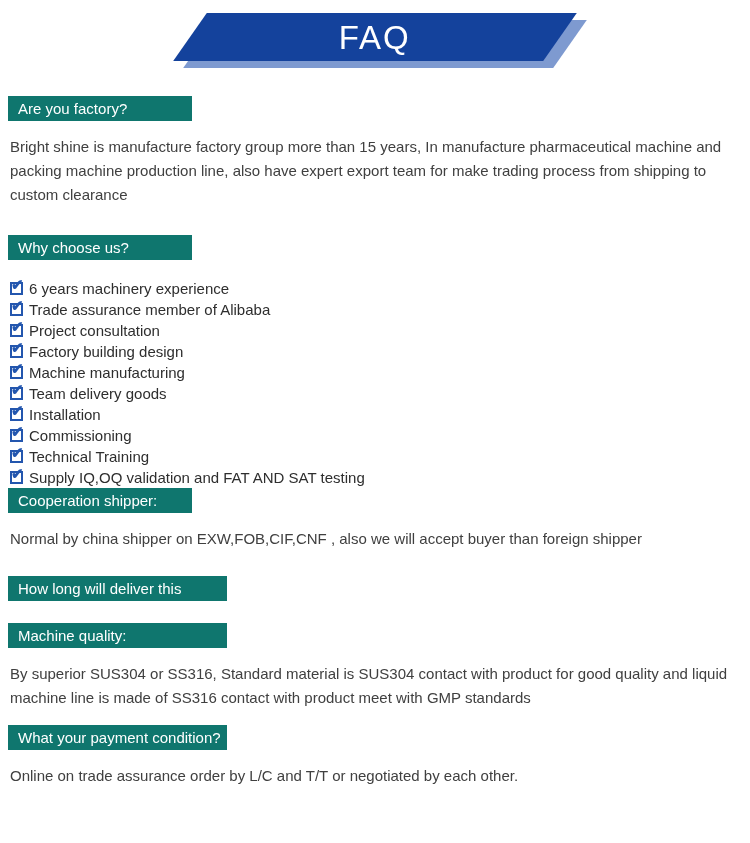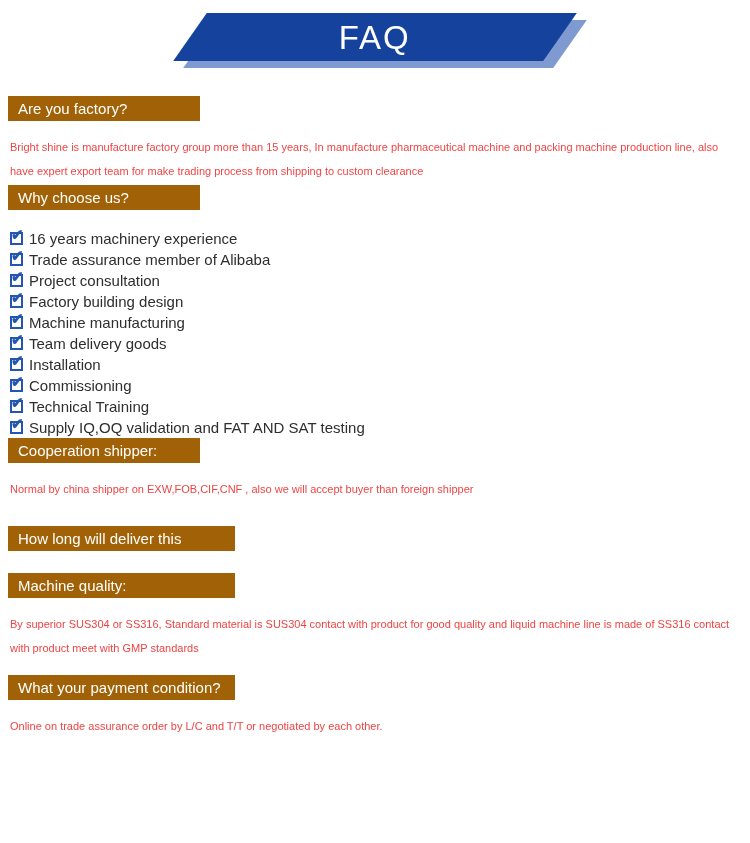--- a/index.html
+++ b/index.html
@@ -51,43 +51,43 @@
     font-size: 33px;
     letter-spacing: 2px;
     line-height: 1;
   }
 
   
   .sections {
     padding: 0 8px;
   }
   .sec-h {
-    background: #a16207;
+    background: #0f766e;
     color: #ffffff;
     font-size: 15px;
     font-weight: 400;
     height: 25px;
     line-height: 25px;
-    padding: 0 8px 0 10px;
+    padding: 0 0 0 10px;
     margin: 0;
     width: 174px;
   }
   .sec:nth-of-type(n+4) .sec-h { width: 209px; }
 
   .sec:nth-of-type(1) { margin-top: 35px; }
-  .sec:nth-of-type(2) { margin-top: 2px; }
+  .sec:nth-of-type(2) { margin-top: 28px; }
   .sec:nth-of-type(3) { }
   .sec:nth-of-type(4) { margin-top: 25px; }
   .sec:nth-of-type(5) { margin-top: 22px; }
   .sec:nth-of-type(6) { margin-top: 15px; }
 
   .sec-p {
-    font-size: 11px;
+    font-size: 15px;
     line-height: 24px;
-    color: #ef4444;
+    color: #404040;
     margin: 14px 0 0 2px;
     max-width: 738px;
   }
 
   
   .chk-list {
     list-style: none;
     margin: 18px 0 0 2px;
     padding: 0;
   }
@@ -136,21 +136,21 @@
       <p class="sec-p">Bright shine is manufacture factory group more than 15 years, In manufacture pharmaceutical machine and packing machine production line, also have expert export team for make trading process from shipping to custom clearance</p>
     </section>
 
     <section class="sec">
       <h3 class="sec-h">Why choose us?</h3>
       <ul class="chk-list">
         <li class="chk-item">
           <span class="chk">
               <span class="chk-mark">✔</span>
             </span>
-          <span class="chk-text">16 years machinery experience</span>
+          <span class="chk-text">6 years machinery experience</span>
         </li>
         <li class="chk-item">
           <span class="chk">
               <span class="chk-mark">✔</span>
             </span>
           <span class="chk-text">Trade assurance member of Alibaba</span>
         </li>
         <li class="chk-item">
           <span class="chk">
               <span class="chk-mark">✔</span>

